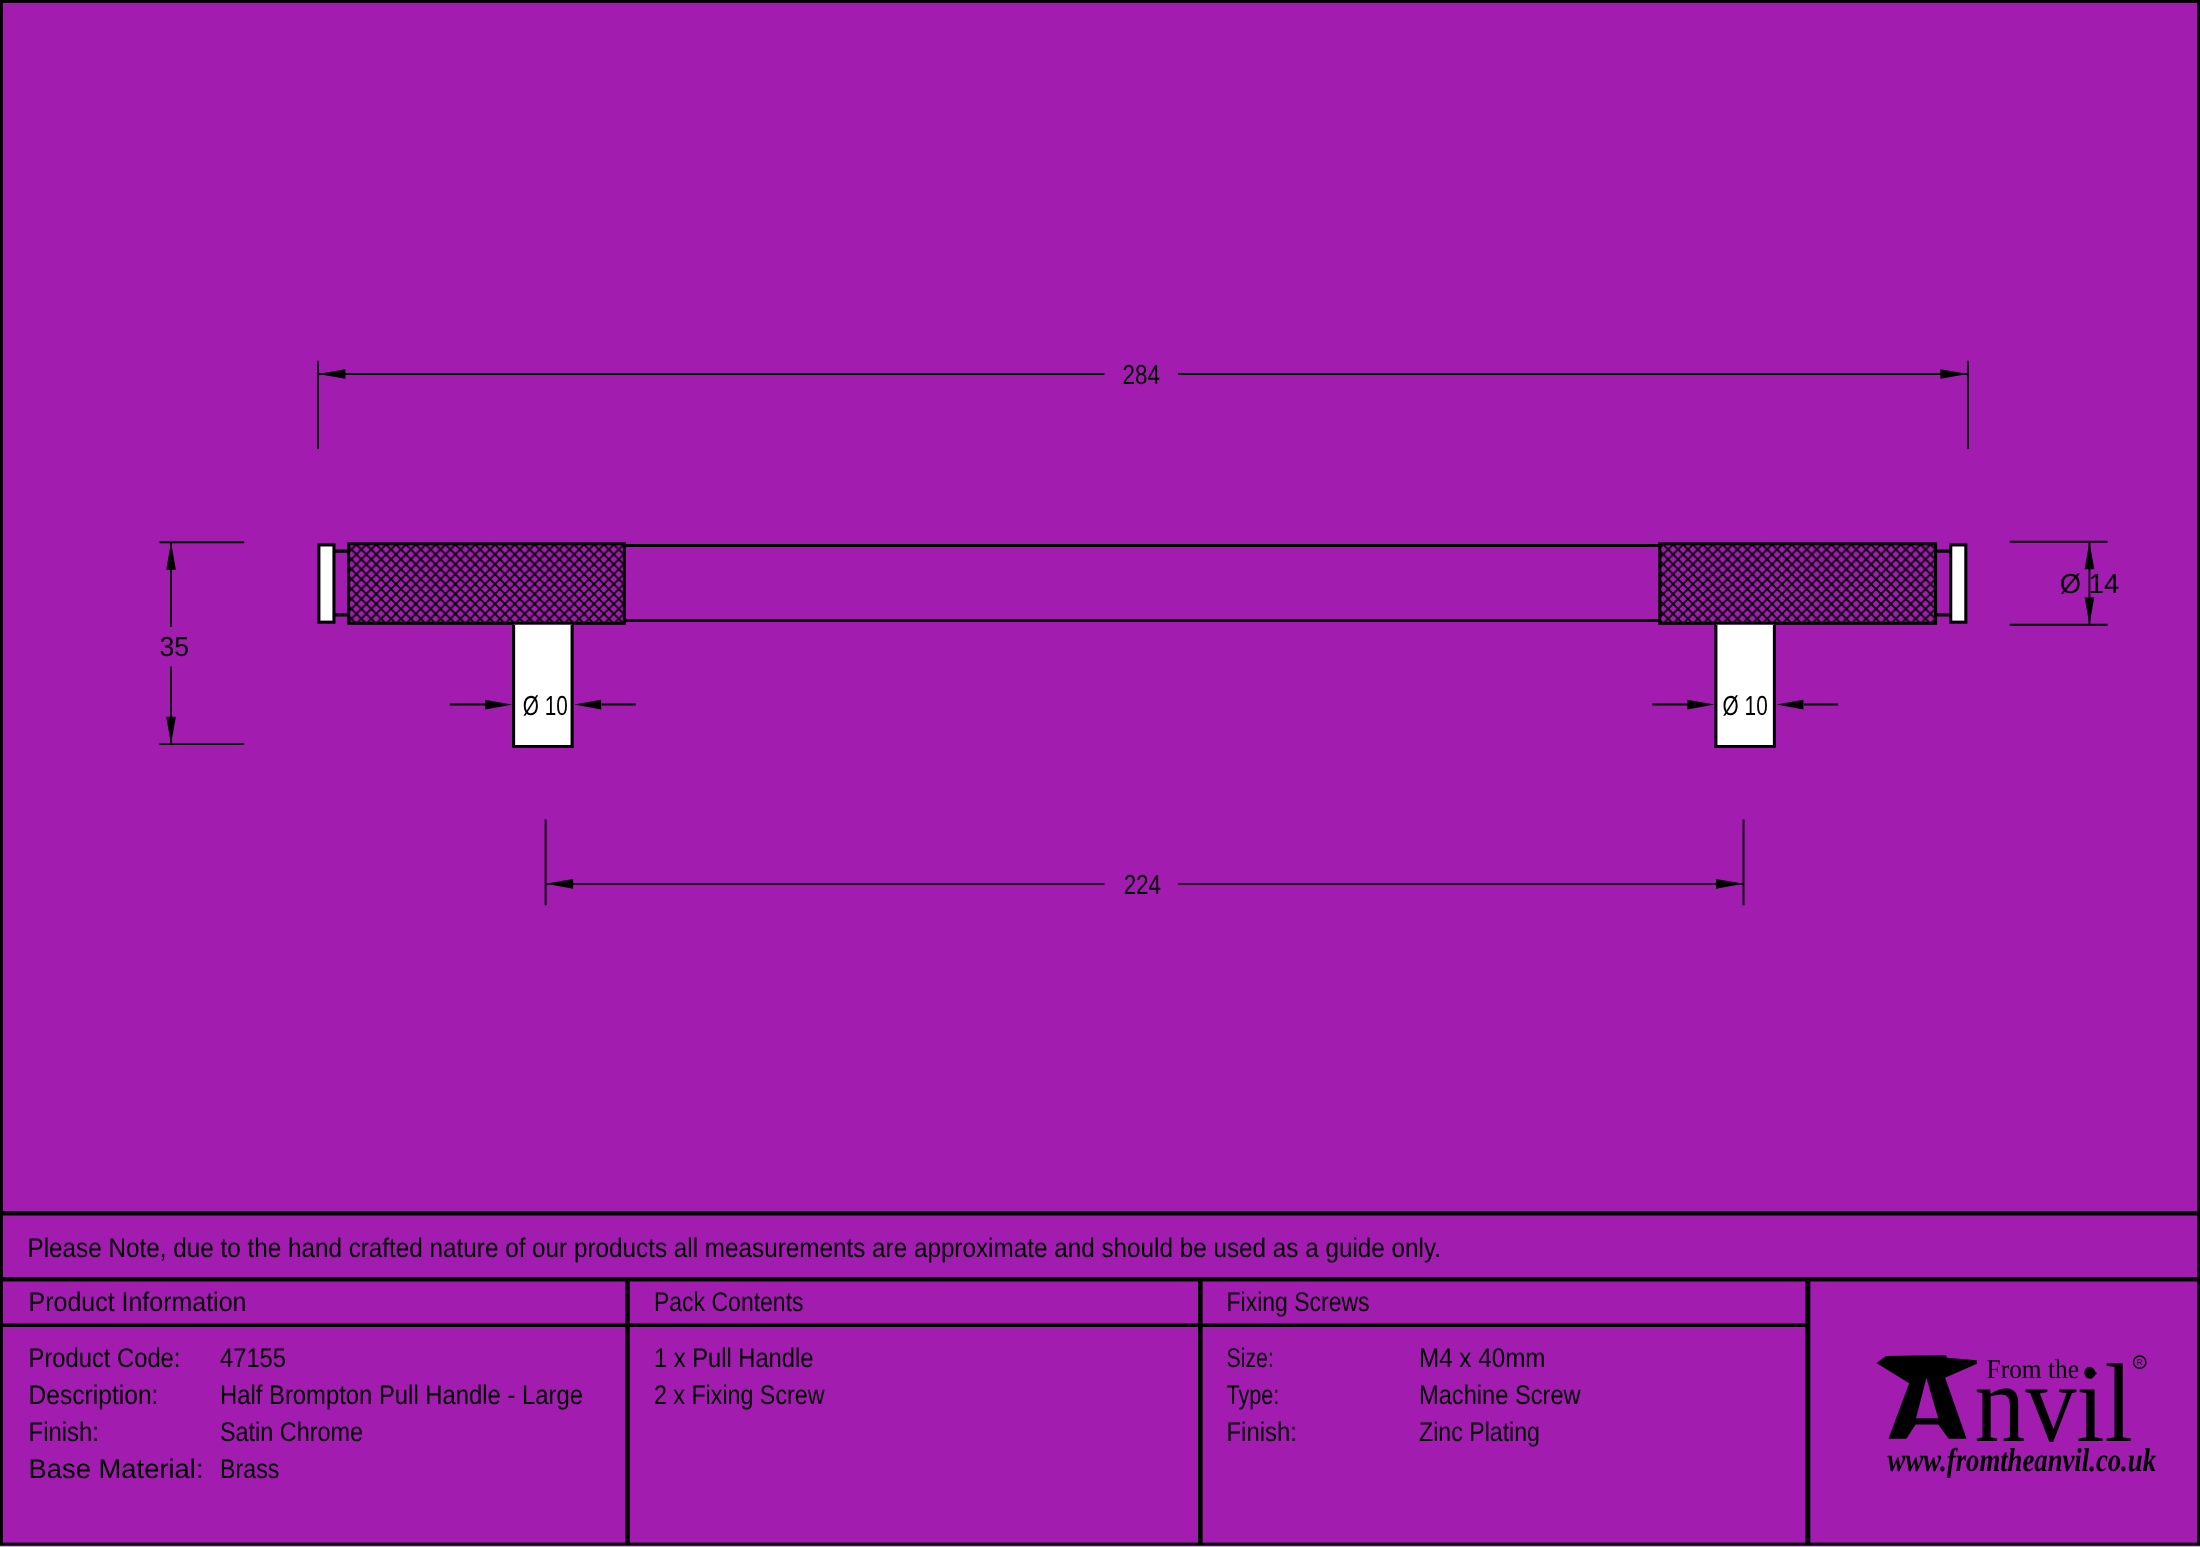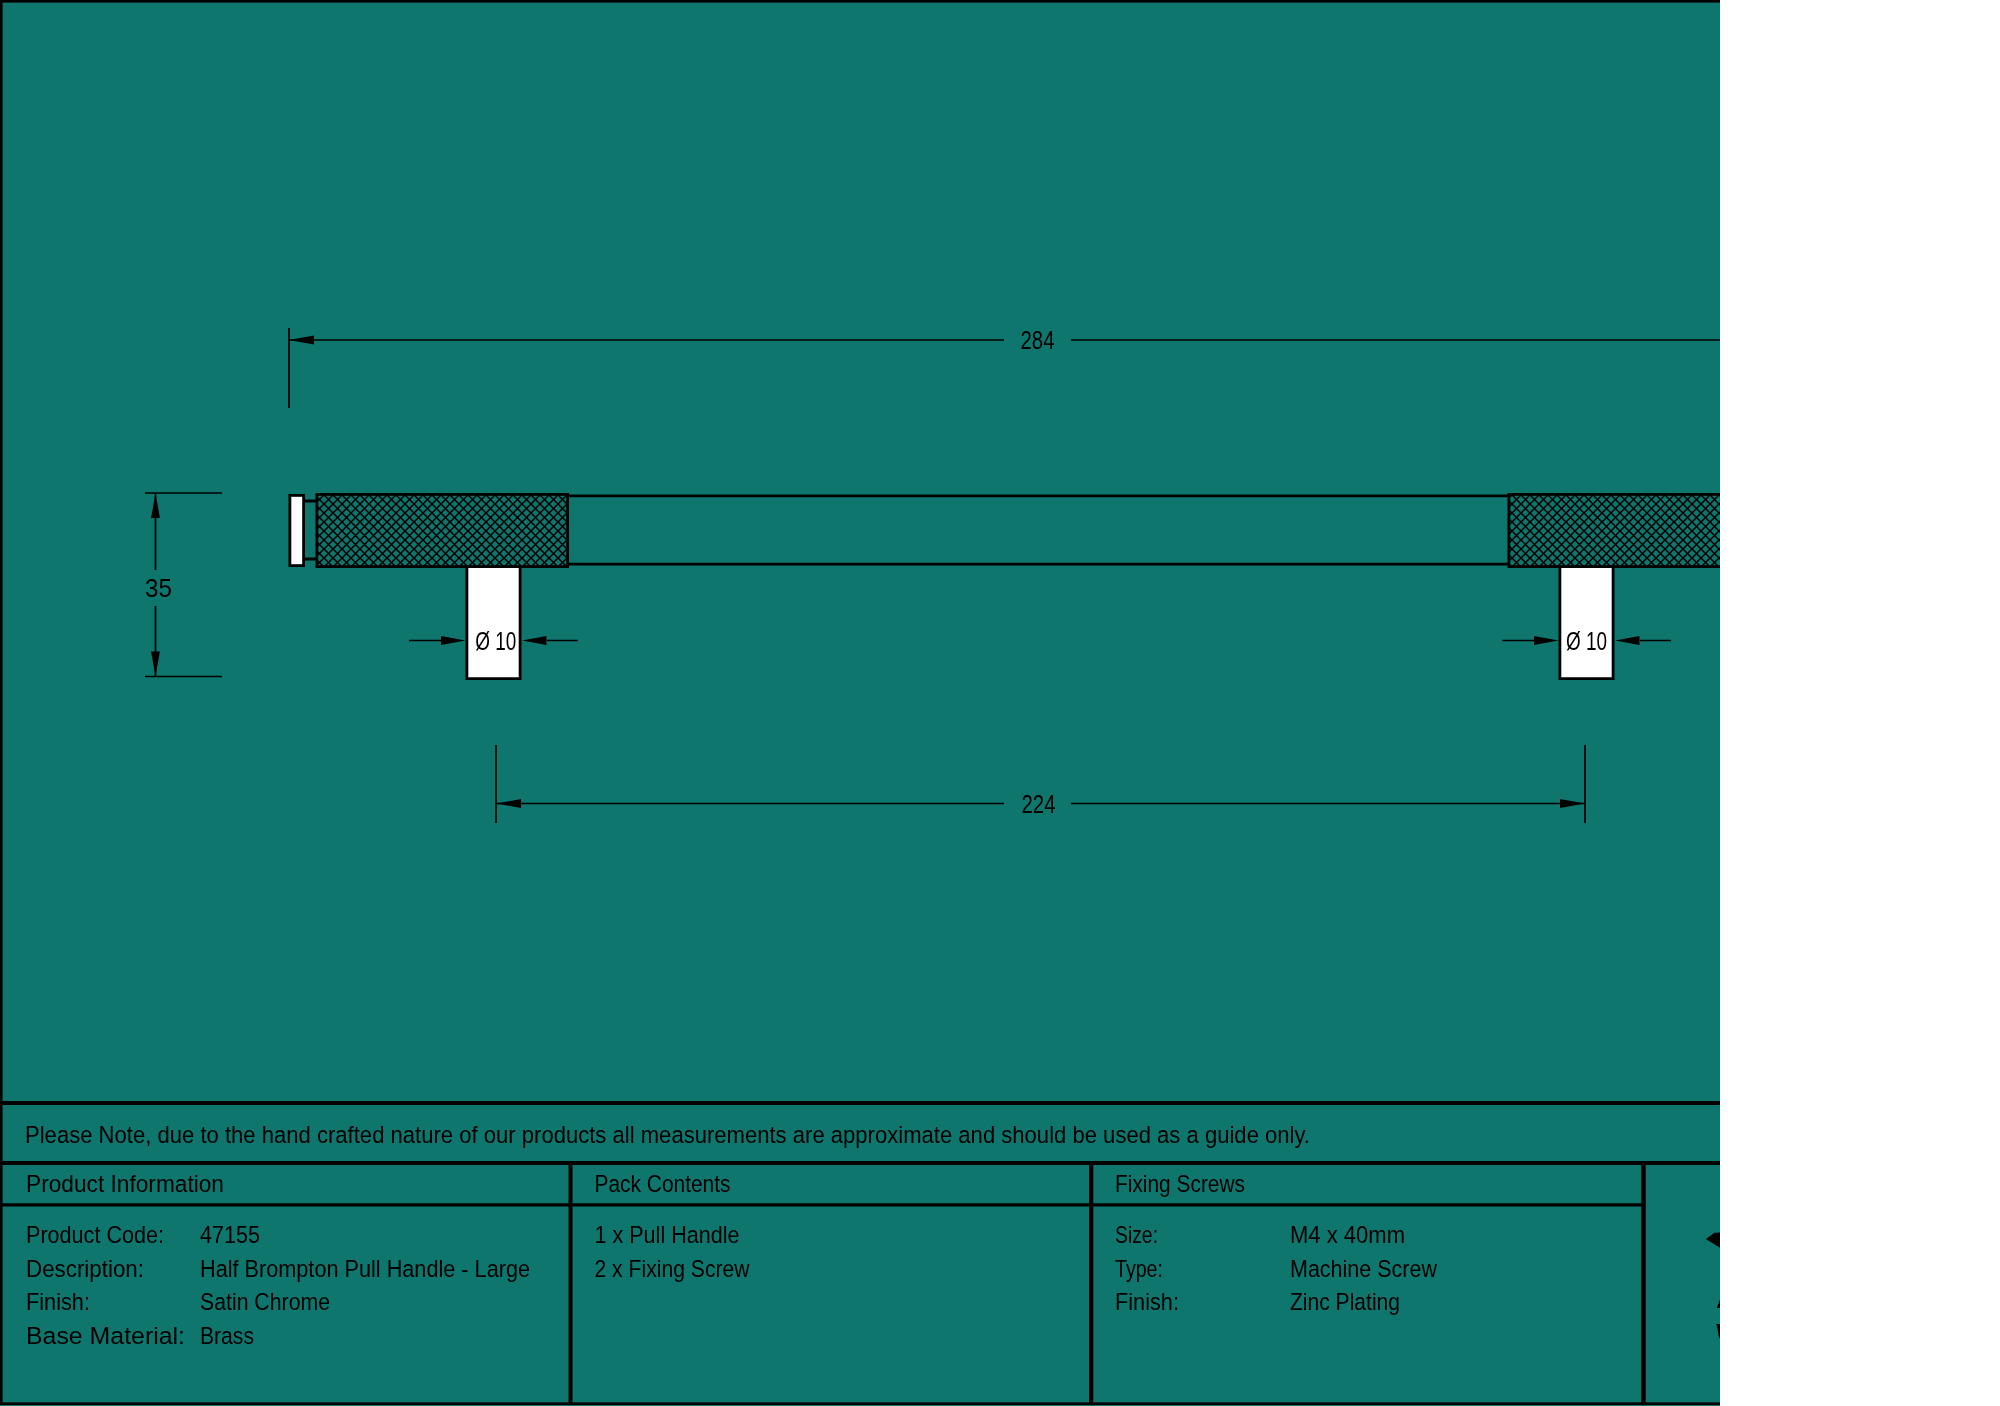--- a/index.html
+++ b/index.html
@@ -1,16 +1,16 @@
 <!DOCTYPE html>
 <html><head>
 <meta charset="utf-8">
 <style>
   html,body{margin:0;padding:0;background:#fff;}
-  .page{position:relative;width:1720px;height:1406px;background:#0f766e;overflow:hidden;}
+  .page{position:relative;width:2000px;height:1406px;background:#a21caf;overflow:hidden;}
   svg{position:absolute;left:0;top:0;}
   text{fill:#000;}
   .dim{font-family:"Liberation Sans",sans-serif;font-size:25px;}
   .tbl{font-family:"Liberation Sans",sans-serif;font-size:24.5px;}
   .ser{font-family:"Liberation Serif",serif;}
 </style>
 </head>
 <body>
 <div class="page">
 <svg width="2000" height="1406" viewBox="0 0 2000 1406">

